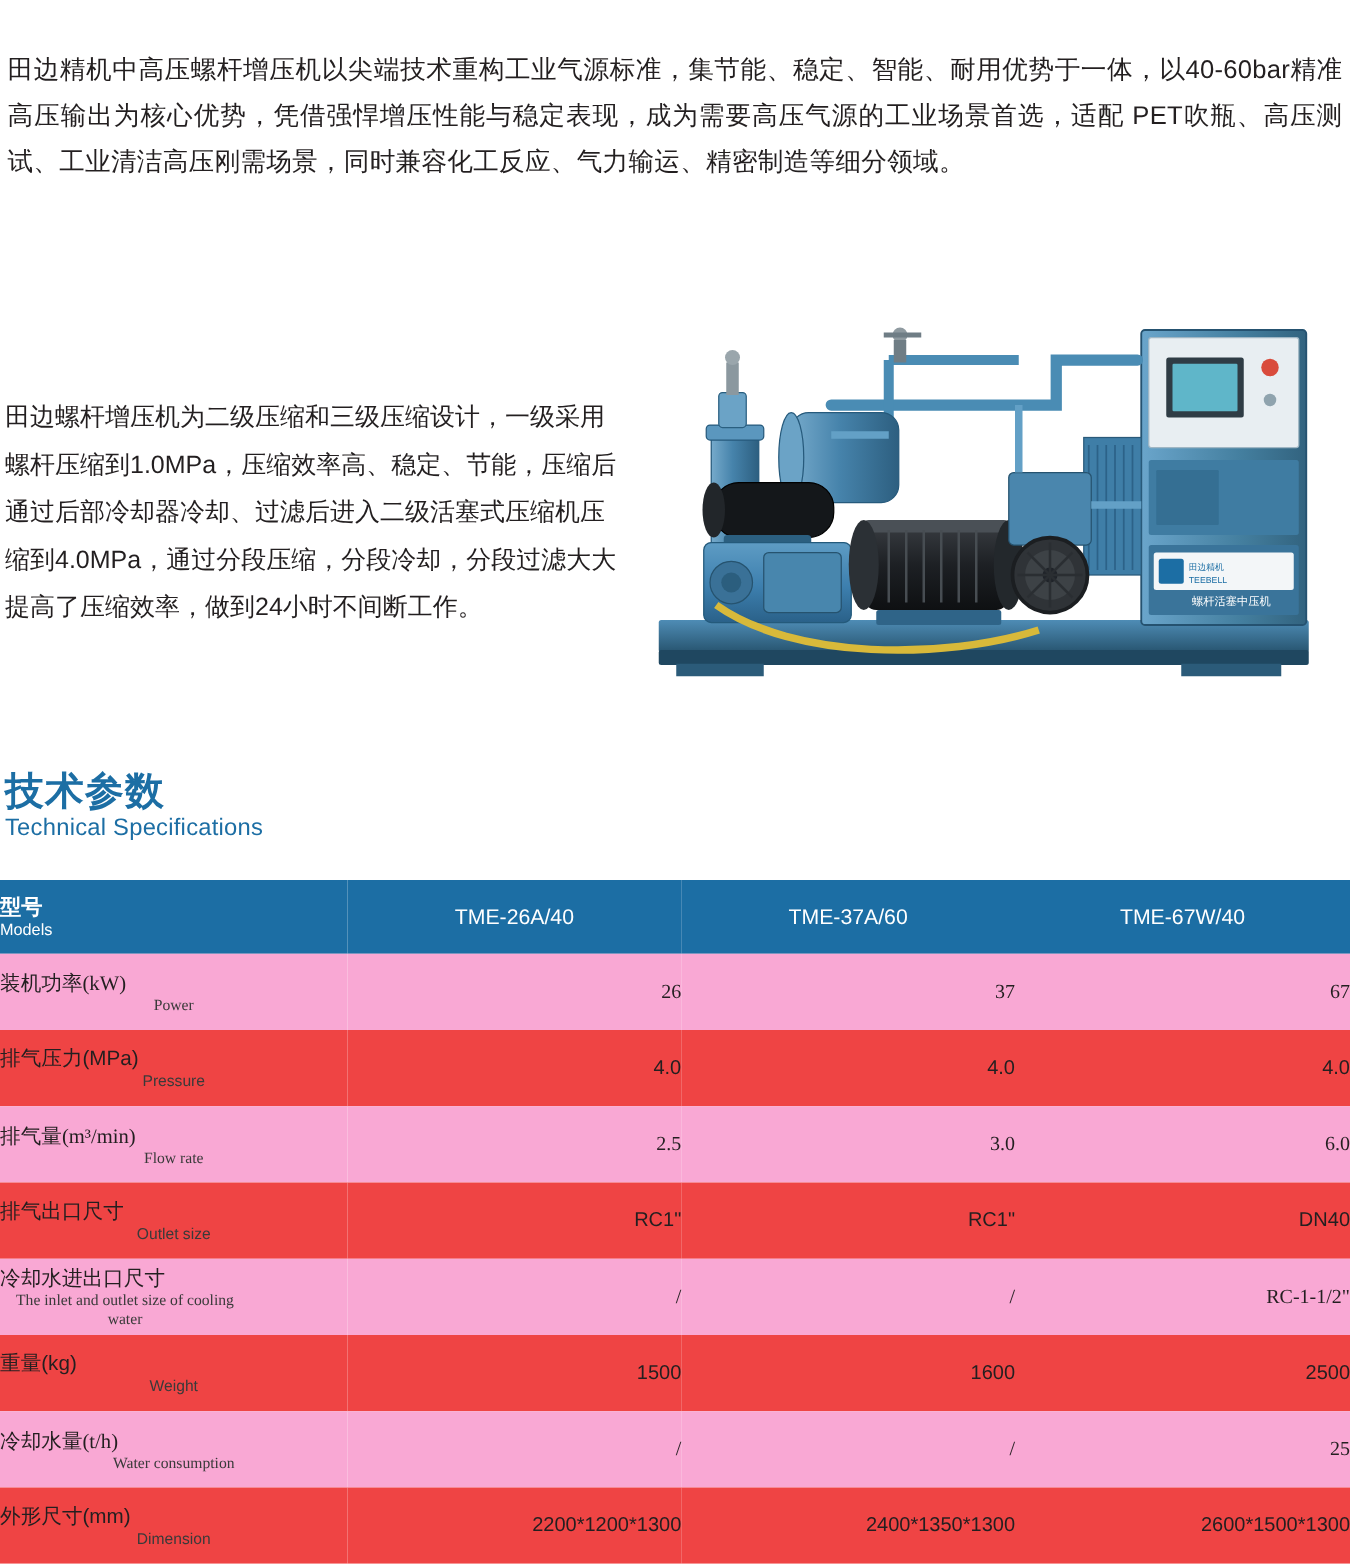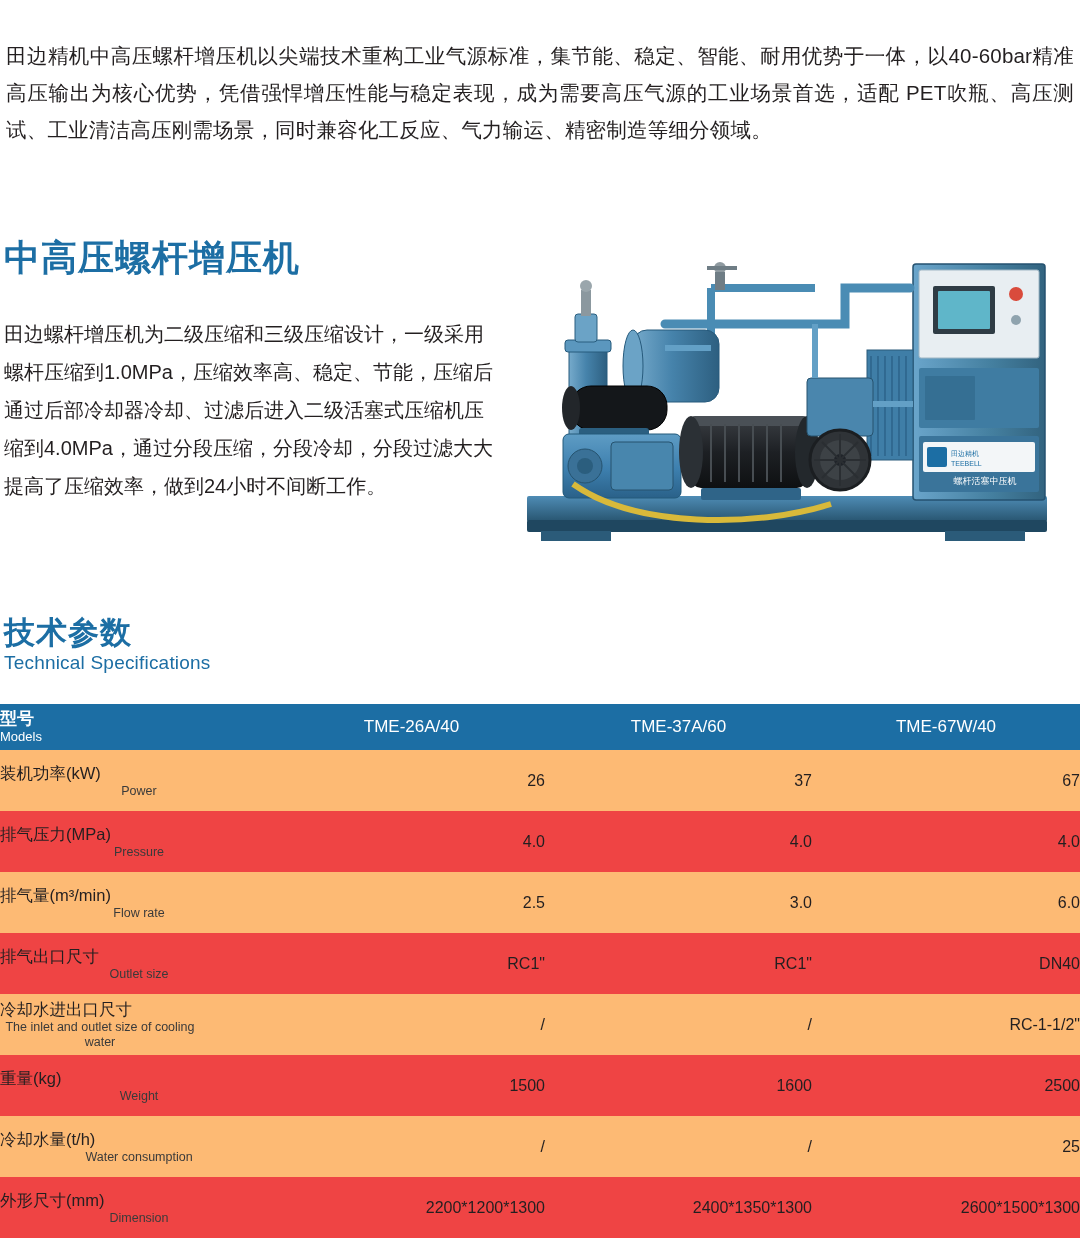--- a/index.html
+++ b/index.html
@@ -97,21 +97,21 @@
   }
   .spec-table th, .spec-table td {
     padding: 0;
     margin: 0;
   }
   .spec-table thead tr {
     background: #1c6ea4;
     color: #ffffff;
   }
   .spec-table thead th {
-    height: 46px;
+    height: 59px;
     vertical-align: middle;
     font-weight: normal;
     margin-left: 42px;
   }
   .th-label {
     text-align: left;
     padding-left: 26px;
   }
   .th-label .cn {
     font-size: 17px;
@@ -127,21 +127,21 @@
   }
   .th-model {
     font-size: 17px;
     text-align: center;
     font-weight: normal;
   }
 
   .spec-table tbody tr {
     height: 61px;
   }
-  .spec-table tbody tr.odd { background: #fdba74; }
+  .spec-table tbody tr.odd { background: #f9a8d4; font-family: Liberation Serif, serif; }
   .spec-table tbody tr.even { background: #ef4444; }
 
   .cell-label {
     text-align: left;
     padding-left: 26px;
     vertical-align: middle;
   }
   .cell-label .cn {
     display: block;
     font-size: 16.5px;
@@ -162,21 +162,20 @@
     color: #231f20;
   }
 </style>
 </head>
 <body>
 
 <div class="page">
 
   <p class="intro">田边精机中高压螺杆增压机以尖端技术重构工业气源标准，集节能、稳定、智能、耐用优势于一体，以40-60bar精准高压输出为核心优势，凭借强悍增压性能与稳定表现，成为需要高压气源的工业场景首选，适配 PET吹瓶、高压测试、工业清洁高压刚需场景，同时兼容化工反应、气力输运、精密制造等细分领域。</p>
 
-  <h1 class="main-title">中高压螺杆增压机</h1>
 
   <p class="desc">田边螺杆增压机为二级压缩和三级压缩设计，一级采用螺杆压缩到1.0MPa，压缩效率高、稳定、节能，压缩后通过后部冷却器冷却、过滤后进入二级活塞式压缩机压缩到4.0MPa，通过分段压缩，分段冷却，分段过滤大大提高了压缩效率，做到24小时不间断工作。</p>
 
   <svg class="product-img" viewBox="0 0 560 340" xmlns="http://www.w3.org/2000/svg">
     <defs>
       <linearGradient id="blueBody" x1="0" y1="0" x2="0" y2="1">
         <stop offset="0%" stop-color="#5e9cc4"></stop>
         <stop offset="55%" stop-color="#3d7fae"></stop>
         <stop offset="100%" stop-color="#2a6189"></stop>
       </linearGradient>

